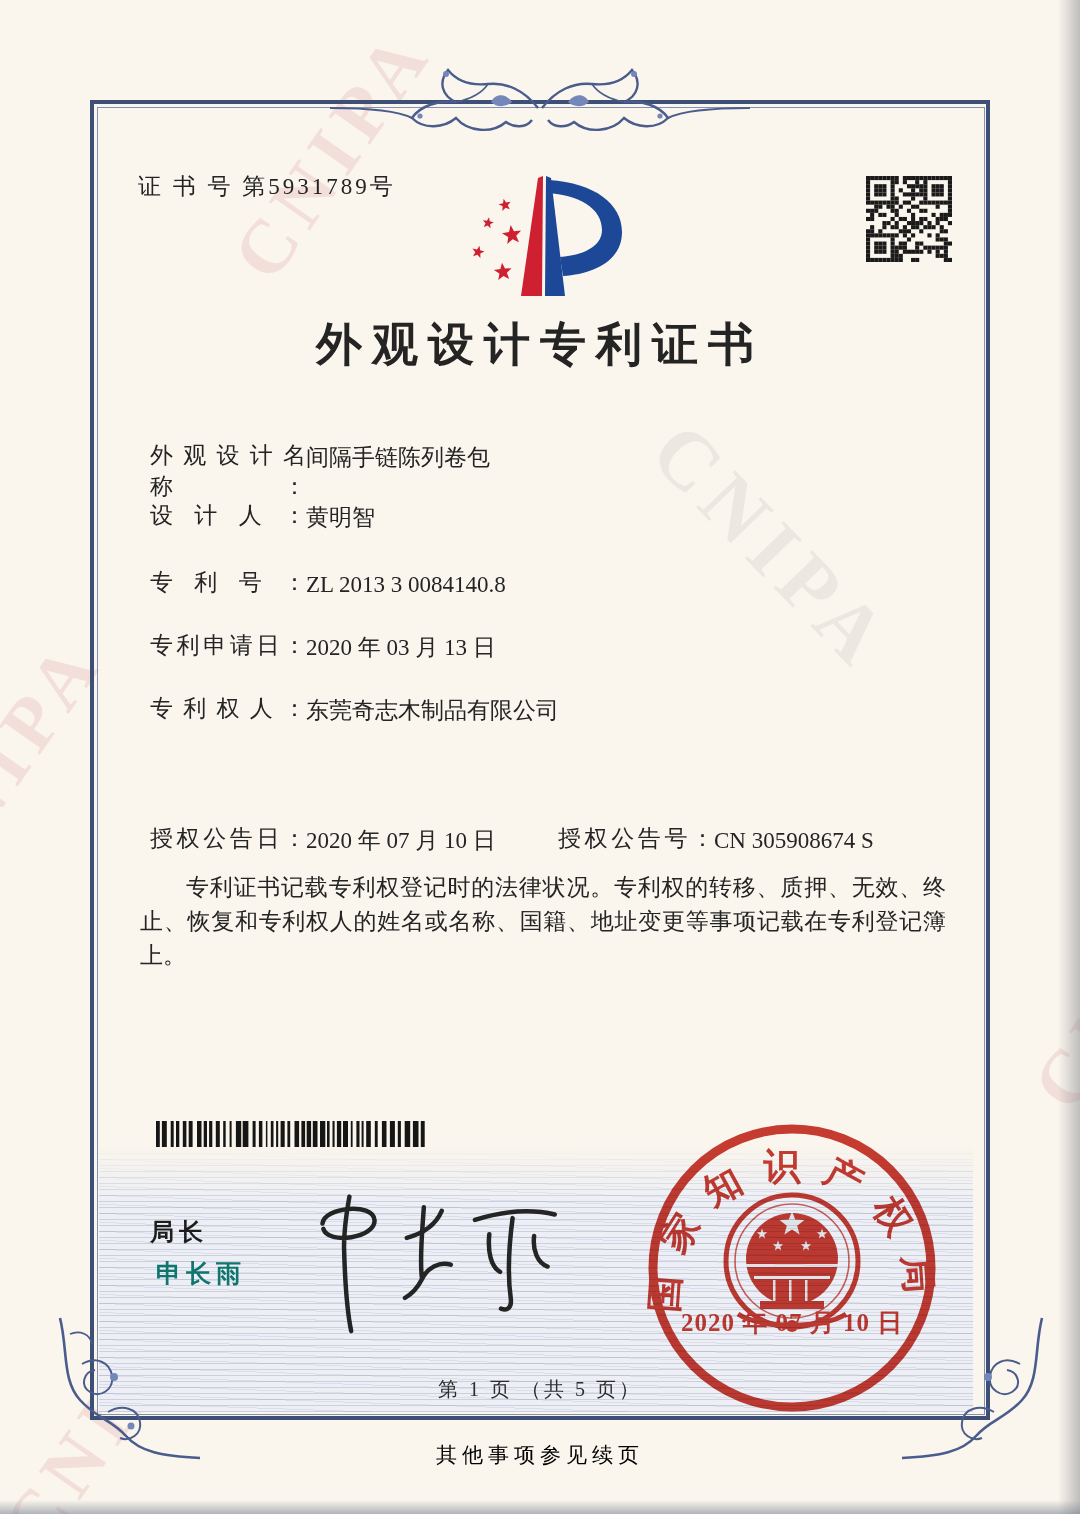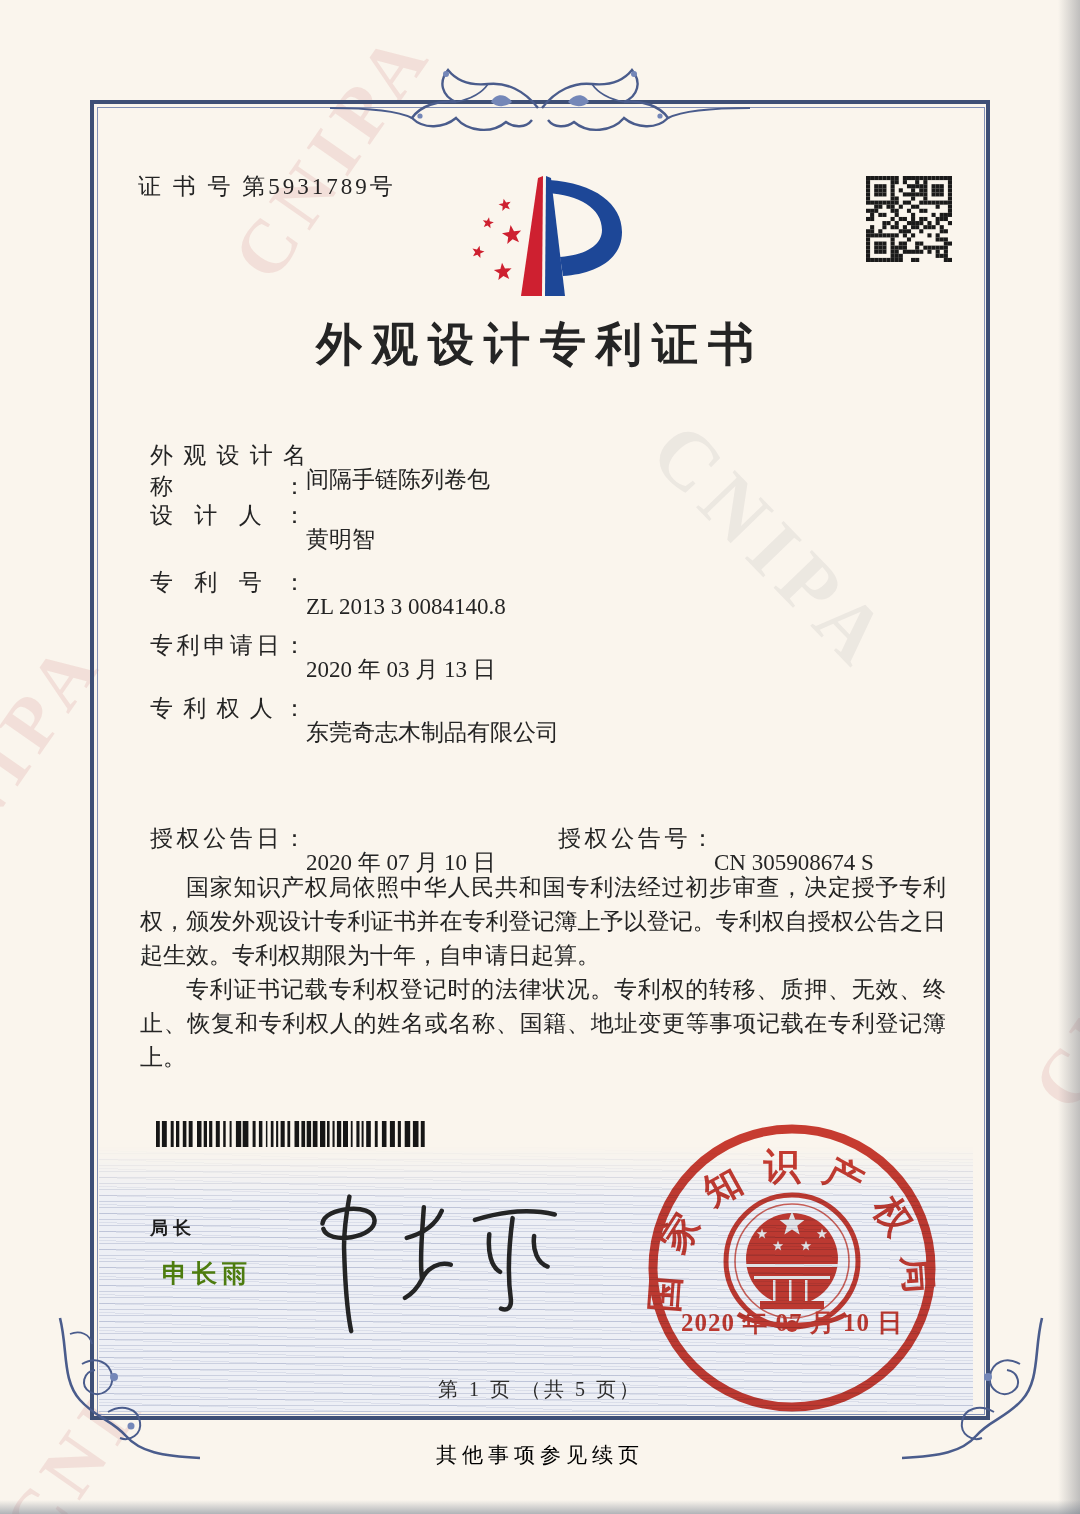--- a/index.html
+++ b/index.html
@@ -29,30 +29,30 @@
     mask-image:linear-gradient(180deg, rgba(0,0,0,0) 0, #000 56px);
   }
   .cert-no{position:absolute;left:138px;top:171px;font-size:23px;letter-spacing:3px;}
   .logo{position:absolute;left:448px;top:150px;}
   .qr{position:absolute;left:866px;top:176px;}
   .title{position:absolute;left:0;right:0;top:314px;margin:0;text-align:center;
          font-size:46px;font-weight:700;letter-spacing:10px;font-family:Liberation Mono, monospace;}
   .field-row{position:absolute;left:150px;width:800px;font-size:23px;}
   .f-label{display:inline-block;width:156px;text-align:justify;text-align-last:justify;
            vertical-align:top;}
-  .f-value{display:inline-block;vertical-align:top;max-width:632px;line-height:36px;margin-top:22px;}
+  .f-value{display:inline-block;vertical-align:top;max-width:632px;line-height:36px;}
   .grant-no-group{position:absolute;left:408px;top:0;white-space:nowrap;}
   .body-text{position:absolute;left:140px;top:871px;width:806px;font-size:23px;
              line-height:34px;text-align:justify;}
   .body-text p{margin:0;text-indent:2em;}
   .barcode{position:absolute;left:155px;top:1120px;}
   .sig-title{position:absolute;left:150px;top:1216px;font-family:"Liberation Sans","DejaVu Sans",sans-serif;
-             font-weight:700;font-size:18px;letter-spacing:5px;color:#1d1d1d;}
-  .sig-name{position:absolute;left:162px;top:1257px;font-family:"Liberation Sans","DejaVu Sans",sans-serif;
-             font-weight:700;font-size:25px;letter-spacing:5px;color:#4d7c0f;}
+             font-weight:700;font-size:24px;letter-spacing:5px;color:#1d1d1d;}
+  .sig-name{position:absolute;left:156px;top:1257px;font-family:"Liberation Sans","DejaVu Sans",sans-serif;
+             font-weight:700;font-size:25px;letter-spacing:5px;color:#0f766e;}
   .signature{position:absolute;left:292px;top:1184px;}
   .seal{position:absolute;left:642px;top:1118px;mix-blend-mode:multiply;opacity:.9;}
   .seal text{font-family:"Liberation Serif","DejaVu Serif",serif;}
   .seal .arc-text{font-size:37px;font-weight:700;letter-spacing:20px;fill:#c5281c;}
   .seal .seal-date{font-size:25px;font-weight:700;letter-spacing:1px;fill:#c5281c;}
   .page-indicator{position:absolute;left:0;right:0;top:1376px;text-align:center;
                   font-size:20px;letter-spacing:3px;color:#2c2c2c;}
   .footer-note{position:absolute;left:0;right:0;top:1441px;text-align:center;
                font-size:21px;letter-spacing:5px;color:#000000;}
   .orn-top{position:absolute;left:330px;top:62px;}
@@ -360,21 +360,20 @@
     <span class="f-label">专利权人：</span><span class="f-value">东莞奇志木制品有限公司</span>
   </div>
   <div class="field-row" style="top:823px">
     <span class="f-label">授权公告日：</span><span class="f-value">2020 年 07 月 10 日</span>
     <span class="grant-no-group">
       <span class="f-label">授权公告号：</span><span class="f-value">CN 305908674 S</span>
     </span>
   </div>
 
   <div class="body-text">
-    <p>国家知识产权局依照中华人民共和国专利法经过初步审查，决定授予专利权，颁发外观设计专利证书并在专利登记簿上予以登记。专利权自授权公告之日起生效。专利权期限为十年，自申请日起算。</p>
     <p>专利证书记载专利权登记时的法律状况。专利权的转移、质押、无效、终止、恢复和专利权人的姓名或名称、国籍、地址变更等事项记载在专利登记簿上。</p>
   </div>
 
   <svg class="barcode" width="276" height="28" viewBox="0 0 276 26">
     <g id="barcode-bars" fill="#161616">
         <rect x="1.0" y="0" width="3.8" height="26"></rect>
         <rect x="6.9" y="0" width="4.9" height="26"></rect>
         <rect x="15.7" y="0" width="3.0" height="26"></rect>
         <rect x="21.0" y="0" width="3.3" height="26"></rect>
         <rect x="27.8" y="0" width="3.6" height="26"></rect>

